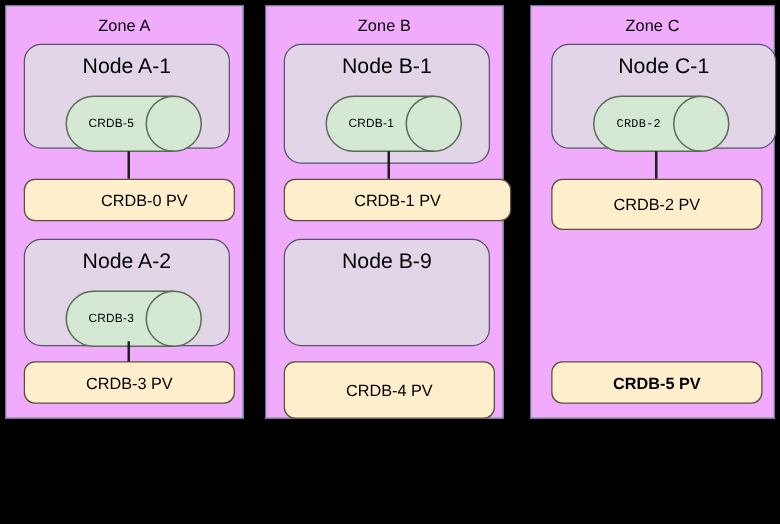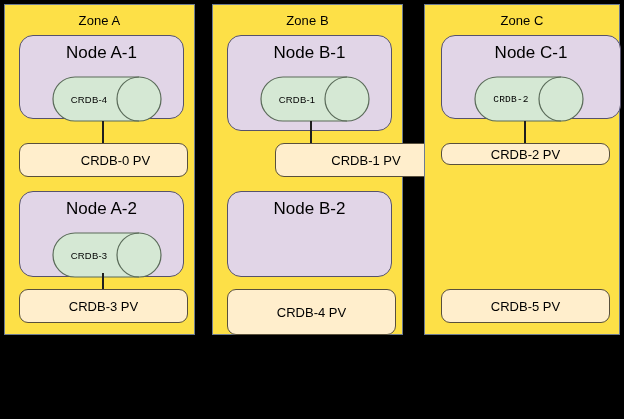--- a/index.html
+++ b/index.html
@@ -22,21 +22,21 @@
     width: 624px;
     height: 419px;
     background: #000000;
   }
 
   
   .zone {
     position: absolute;
     top: 4px;
     height: 331px;
-    background: #fde047;
+    background: #f0abfc;
     border: 1px solid #6d7b91;
     box-sizing: border-box;
   }
   .zone-a { left: 4px;   width: 191px; }
   .zone-b { left: 212px; width: 191px; }
   .zone-c { left: 424px; width: 196px; }
 
   .zone-title {
     position: absolute;
     left: 0;
@@ -120,21 +120,21 @@
   <div class="zone zone-a">
     <div class="zone-title">Zone A</div>
 
     <div class="node" style="left:14px; top:30px; width:165px; height:84px;">
       <div class="node-title">Node A-1</div>
       <div class="cyl" style="left:32px; top:40px; width:110px; height:46px;">
         <svg class="cyl-body" viewBox="0 0 110 46" preserveAspectRatio="none">
           <path d="M 23,1 L 87,1 A 22,22 0 0 1 87,45 L 23,45 A 22,22 0 0 1 23,1 Z" fill="#d5e8d4" stroke="#5a6b59" stroke-width="1.2"></path>
           <path d="M 87,1 A 22,22 0 0 0 87,45" fill="none" stroke="#5a6b59" stroke-width="1.2"></path>
         </svg>
-        <div class="cyl-label">CRDB-4</div>
+        <div class="cyl-label">CRDB-5</div>
       </div>
     </div>
     <div class="connector" style="left:97px; top:116px; height:22px;"></div>
 
     <div class="pv" style="left:14px; top:138px; width:169px; height:34px;padding-left:24px;">
       <span class="pv-label">CRDB-0 PV</span>
     </div>
 
     <div class="node" style="left:14px; top:186px; width:165px; height:86px;padding-left:32px;">
       <div class="node-title">Node A-2</div>
@@ -161,26 +161,26 @@
       <div class="cyl" style="left:32px; top:40px; width:110px; height:46px;">
         <svg class="cyl-body" viewBox="0 0 110 46" preserveAspectRatio="none">
           <path d="M 23,1 L 87,1 A 22,22 0 0 1 87,45 L 23,45 A 22,22 0 0 1 23,1 Z" fill="#d5e8d4" stroke="#5a6b59" stroke-width="1.2"></path>
           <path d="M 87,1 A 22,22 0 0 0 87,45" fill="none" stroke="#5a6b59" stroke-width="1.2"></path>
         </svg>
         <div class="cyl-label">CRDB-1</div>
       </div>
     </div>
     <div class="connector" style="left:97px; top:116px; height:22px;"></div>
 
-    <div class="pv" style="left:14px; top:138px; width:182px; height:34px;margin-left:48px;">
+    <div class="pv" style="left:14px; top:138px; width:182px; height:34px;">
       <span class="pv-label">CRDB-1 PV</span>
     </div>
 
     <div class="node" style="left:14px; top:186px; width:165px; height:86px;">
-      <div class="node-title">Node B-2</div>
+      <div class="node-title">Node B-9</div>
     </div>
 
     <div class="pv" style="left:14px; top:284px; width:169px; height:46px;">
       <span class="pv-label">CRDB-4 PV</span>
     </div>
   </div>
 
   <div class="zone zone-c">
     <div class="zone-title">Zone C</div>
 
@@ -189,22 +189,22 @@
       <div class="cyl" style="left:32px; top:40px; width:110px; height:46px;font-family:Liberation Mono, monospace;">
         <svg class="cyl-body" viewBox="0 0 110 46" preserveAspectRatio="none">
           <path d="M 23,1 L 87,1 A 22,22 0 0 1 87,45 L 23,45 A 22,22 0 0 1 23,1 Z" fill="#d5e8d4" stroke="#5a6b59" stroke-width="1.2"></path>
           <path d="M 87,1 A 22,22 0 0 0 87,45" fill="none" stroke="#5a6b59" stroke-width="1.2"></path>
         </svg>
         <div class="cyl-label">CRDB-2</div>
       </div>
     </div>
     <div class="connector" style="left:99px; top:116px; height:22px;"></div>
 
-    <div class="pv" style="left:16px; top:138px; width:169px; height:22px;text-align:right;">
+    <div class="pv" style="left:16px; top:138px; width:169px; height:41px;text-align:right;">
       <span class="pv-label">CRDB-2 PV</span>
     </div>
 
-    <div class="pv" style="left:16px; top:284px; width:169px; height:34px;">
+    <div class="pv" style="left:16px; top:284px; width:169px; height:34px;font-weight:bold;">
       <span class="pv-label">CRDB-5 PV</span>
     </div>
   </div>
 
 </div>
 
 </body></html>

